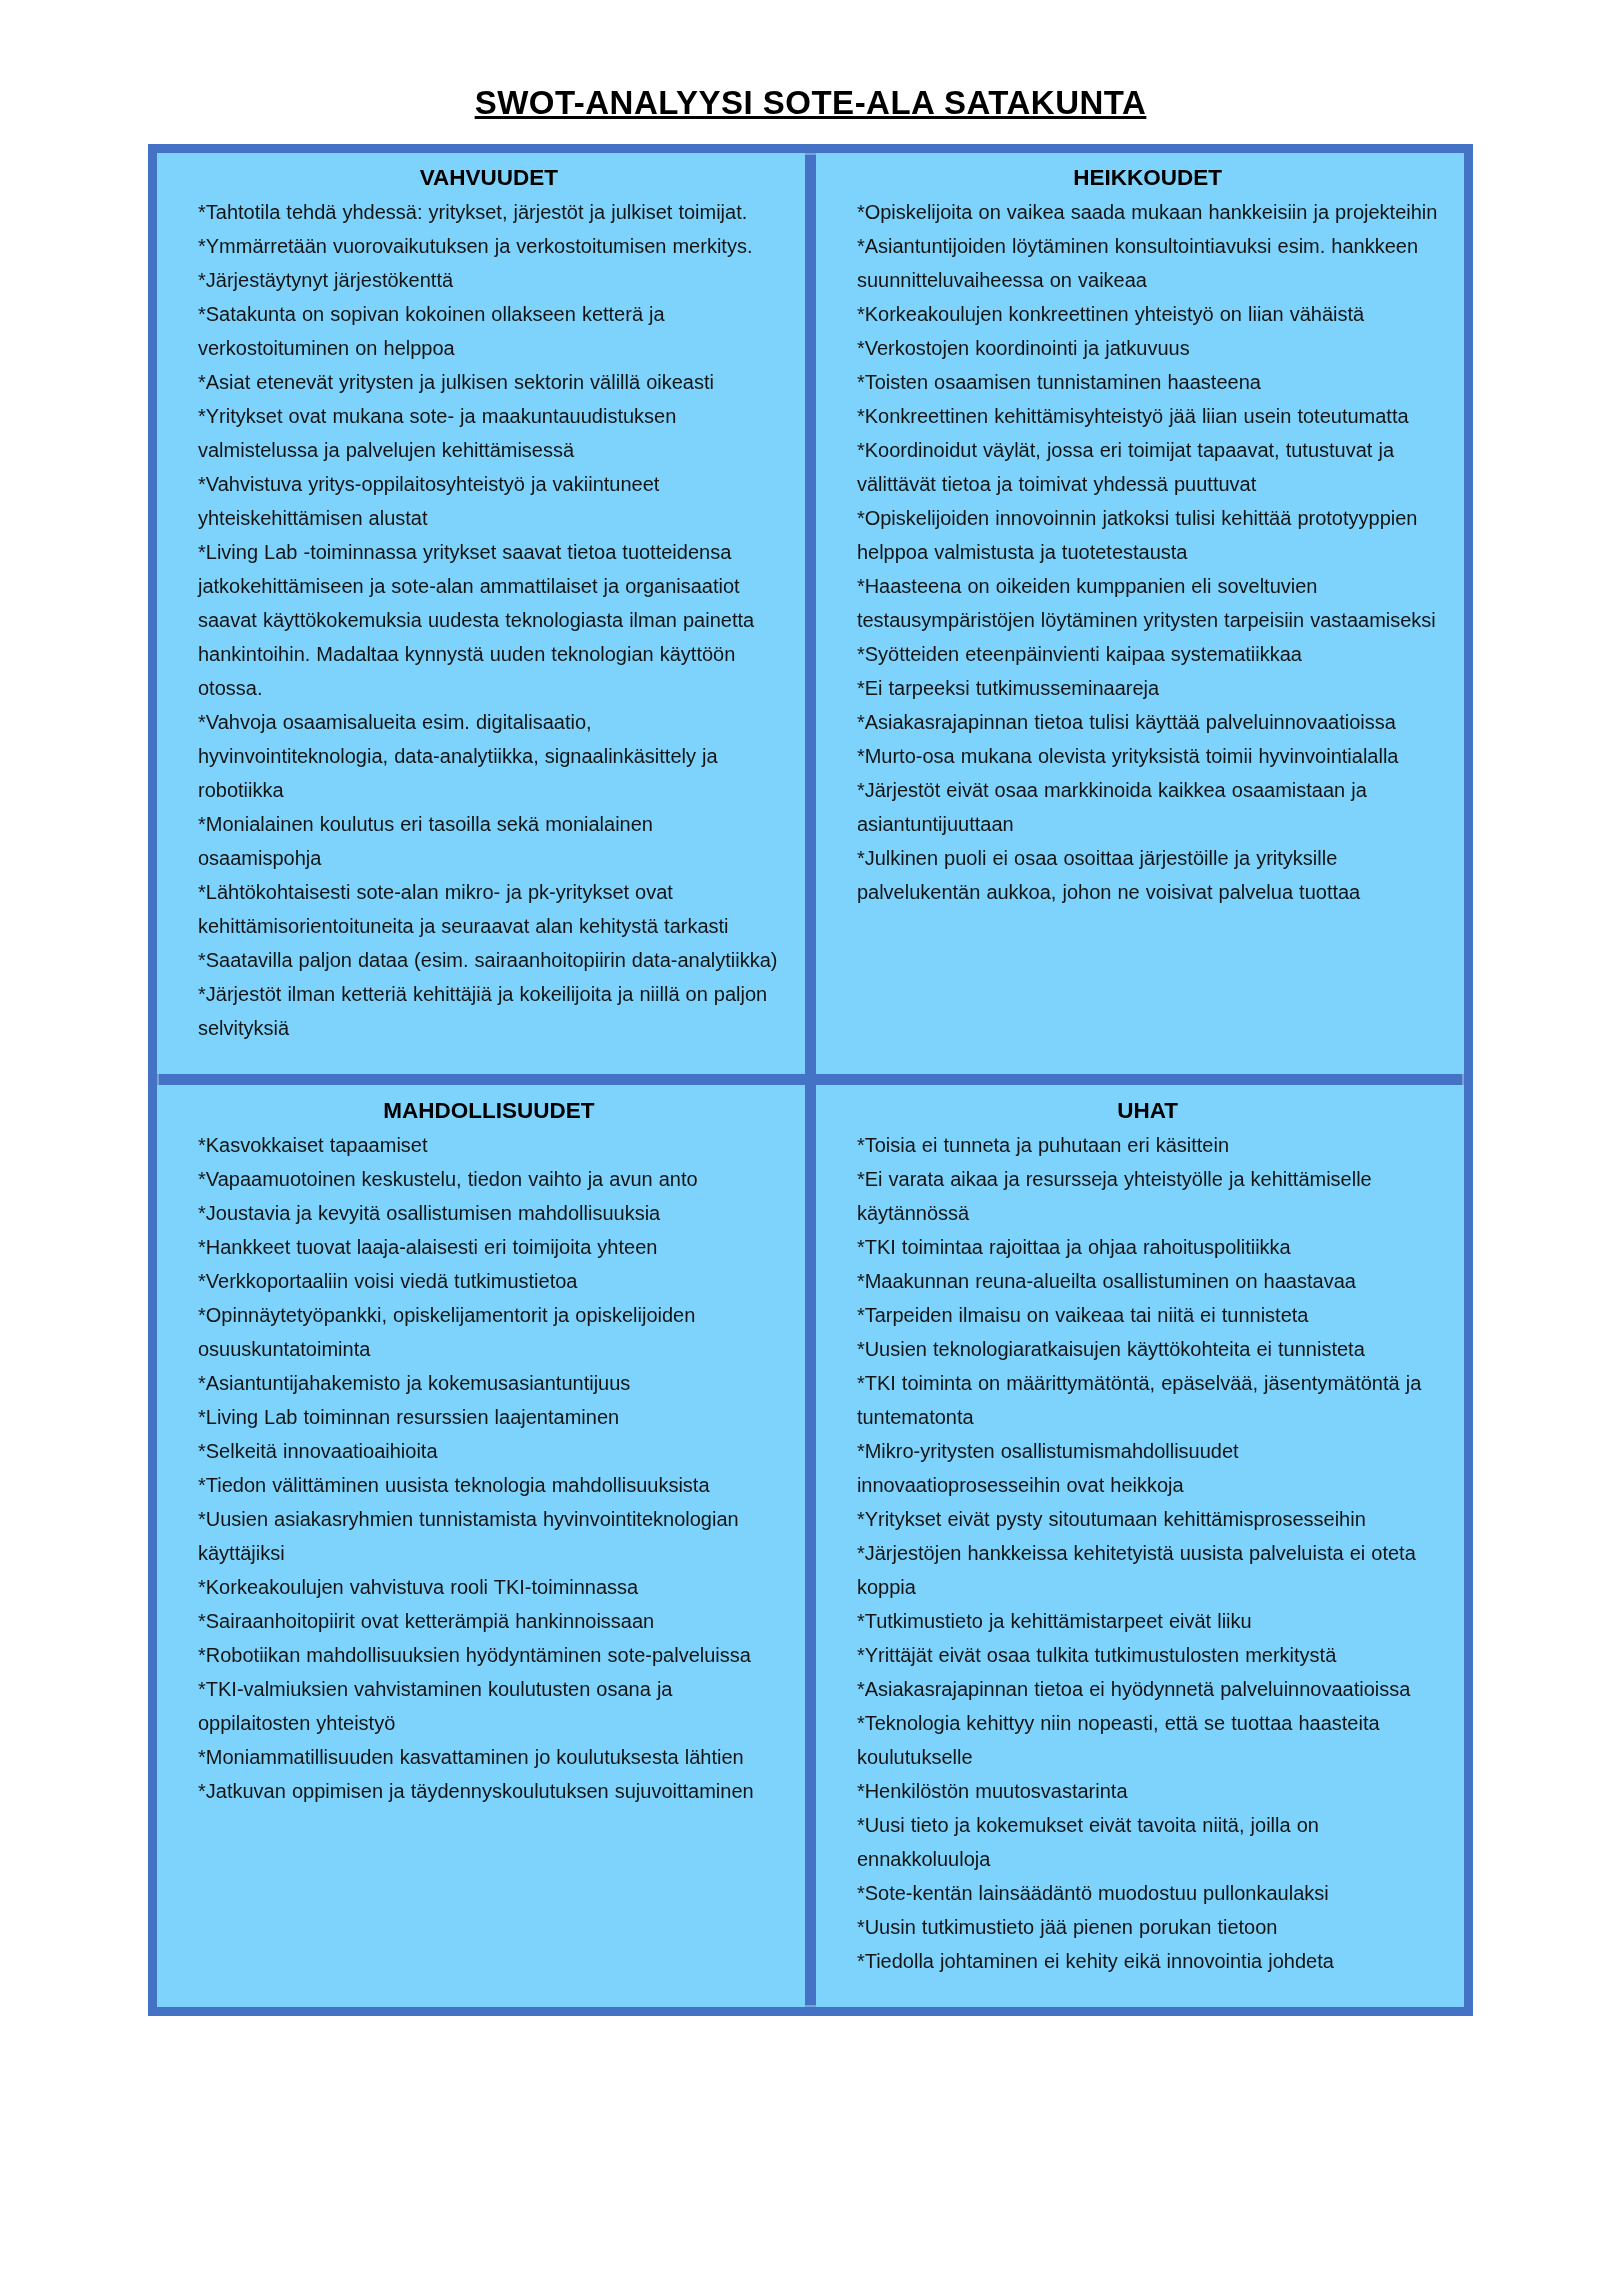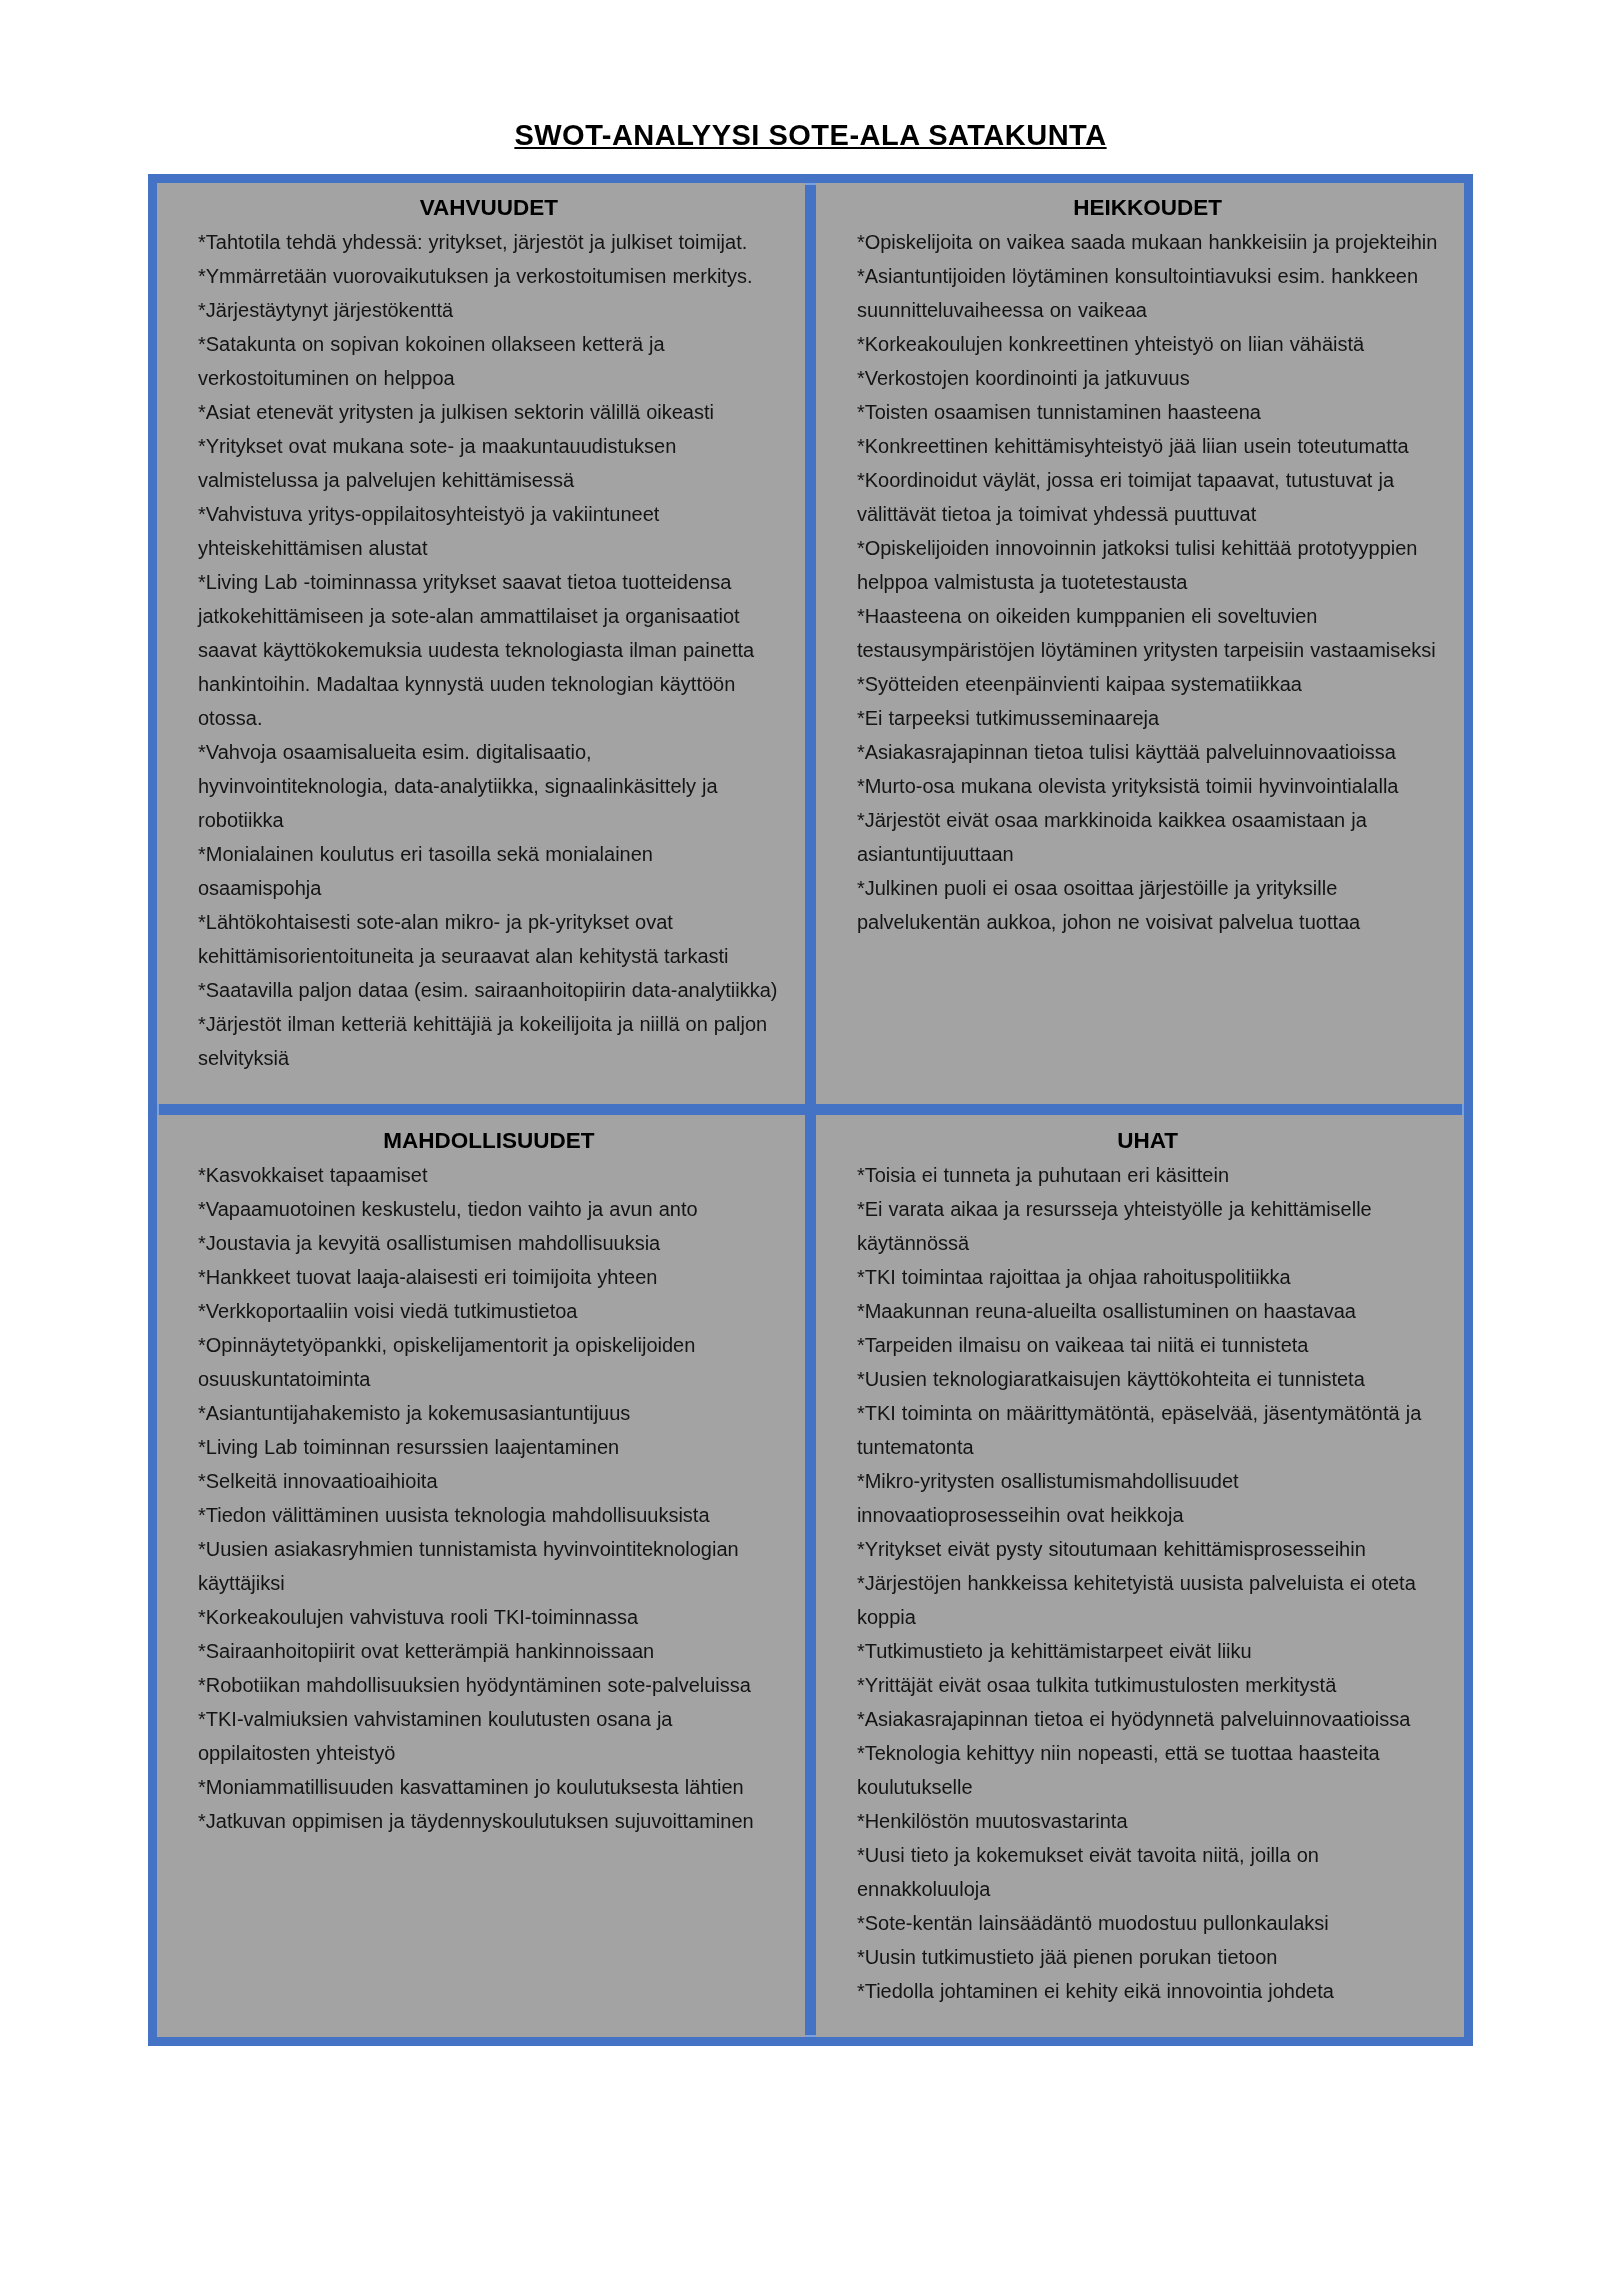--- a/index.html
+++ b/index.html
@@ -9,40 +9,40 @@
     color: #111111;
   }
   .page {
     position: relative;
     width: 1621px;
     min-height: 2293px;
     background: #ffffff;
     overflow: hidden;
   }
   .doc-title {
-    margin-top: 119px;
+    margin-top: 84px;
     text-align: center;
-    font-size: 29px;
+    font-size: 33px;
     font-weight: bold;
     letter-spacing: 0.5px;
     text-decoration: underline;
     color: #000000;
   }
   .swot-table {
     width: 1325px;
     margin: 21.6px auto 0 auto;
     display: grid;
     grid-template-columns: 1fr 1fr;
     gap: 10.8px;
     background: #4472C4;
     border: 9.8px solid #4472C4;
     box-shadow: 0 0 0 2px #7ba2dd inset;
   }
   .quadrant {
-    background: #a3a3a3;
+    background: #7dd3fc;
     padding: 7.8px 25.5px 29px 41px;
   }
   .quadrant-header {
     text-align: center;
     font-weight: bold;
     font-size: 22.5px;
     line-height: 35px;
     color: #000000;
   }
   .swot-items {

